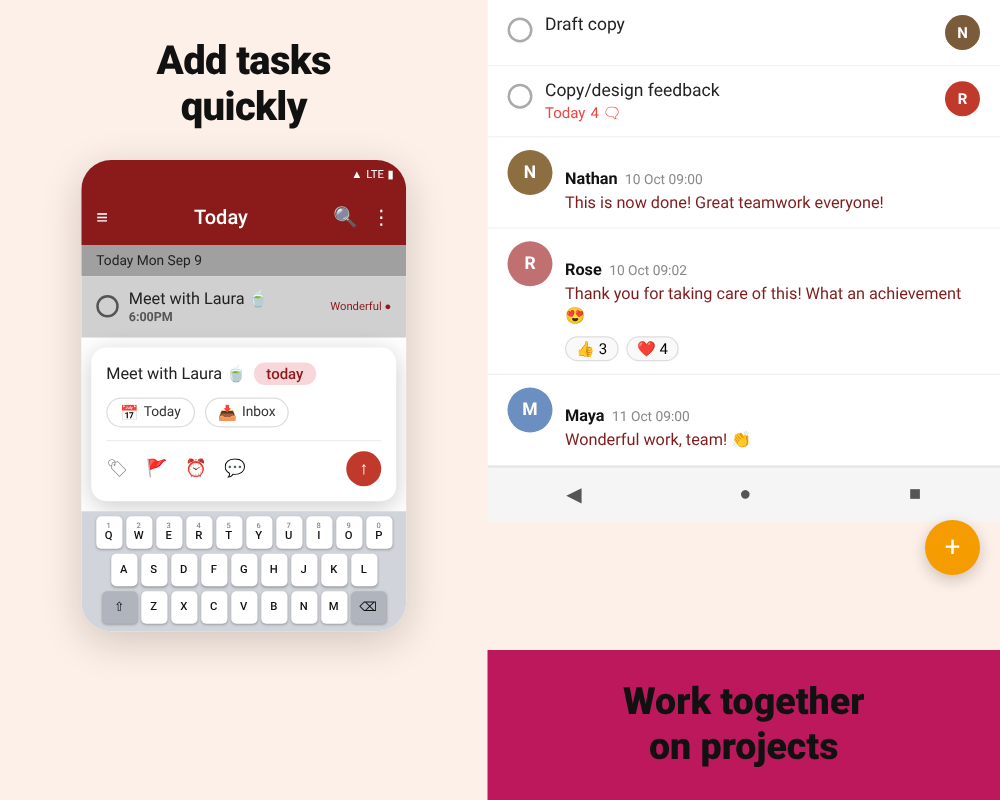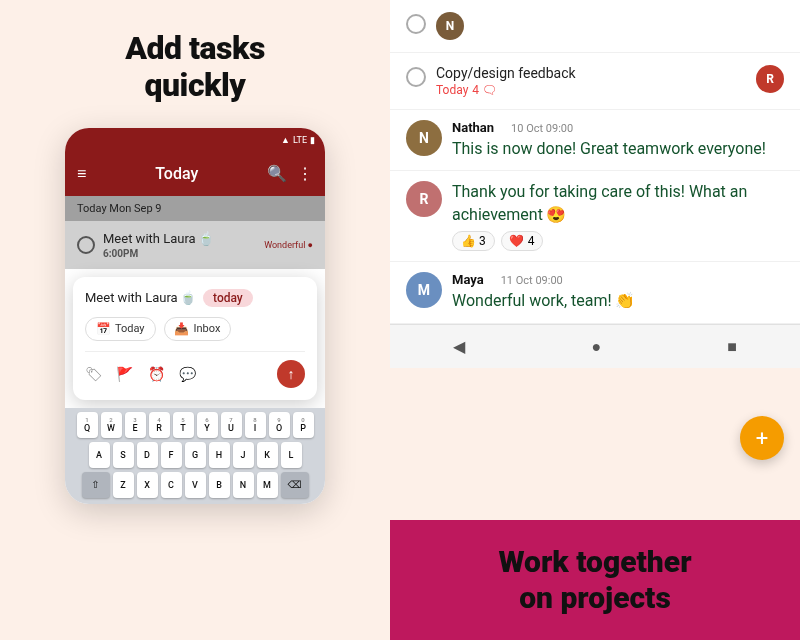--- a/index.html
+++ b/index.html
@@ -304,24 +304,24 @@
       justify-content: center;
       color: #fff;
       font-size: 14px;
       font-weight: 700;
     }
     .av-nathan { background: #8d6e40; }
     .av-rose { background: #c07070; }
     .av-maya { background: #6a8fc0; }
 
     .chat-content { flex: 1; }
-    .chat-header { display: flex; align-items: baseline; gap: 17px; margin-bottom: 3px; }
+    .chat-header { display: flex; align-items: baseline; gap: 6px; margin-bottom: 3px; margin-top: 16px; }
     .chat-name { font-size: 13px; font-weight: 700; color: #111; }
     .chat-time { font-size: 11px; color: #888; }
-    .chat-text { font-size: 16px; color: #14532d; line-height: 1.4; }
+    .chat-text { font-size: 13px; color: #7f1d1d; line-height: 1.4; }
 
     .reaction-row { display: flex; gap: 6px; margin-top: 5px; }
     .reaction-badge {
       border: 1px solid #ddd;
       border-radius: 12px;
       padding: 2px 8px;
       font-size: 12px;
       display: flex;
       align-items: center;
       gap: 3px;
@@ -483,20 +483,23 @@
   </div>
 </div>
 
 <div class="right-panel">
 
   <div class="right-phone-wrapper">
     <div class="right-top">
 
       <div class="task-list-item">
         <div class="task-radio"></div>
+        <div class="task-list-content">
+          <div class="task-list-name">Draft copy</div>
+        </div>
         <div class="task-avatar av-brown">
           <div class="avatar-circle">N</div>
         </div>
       </div>
 
       <div class="task-list-item">
         <div class="task-radio"></div>
         <div class="task-list-content">
           <div class="task-list-name">Copy/design feedback</div>
           <div class="task-list-meta">
@@ -520,20 +523,24 @@
           </div>
           <div class="chat-text">This is now done! Great teamwork everyone!</div>
         </div>
       </div>
 
       <div class="chat-msg">
         <div class="chat-avatar av-rose">
           <span>R</span>
         </div>
         <div class="chat-content">
+          <div class="chat-header">
+            <span class="chat-name">Rose</span>
+            <span class="chat-time">10 Oct 09:02</span>
+          </div>
           <div class="chat-text">Thank you for taking care of this! What an achievement 😍</div>
           <div class="reaction-row">
             <div class="reaction-badge">
               <span>👍</span>
               <span>3</span>
             </div>
             <div class="reaction-badge">
               <span>❤️</span>
               <span>4</span>
             </div>

